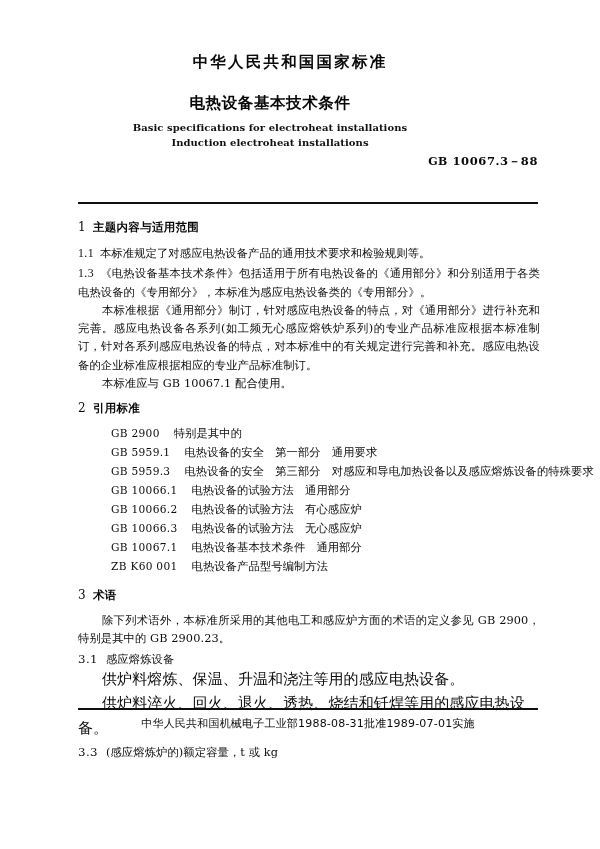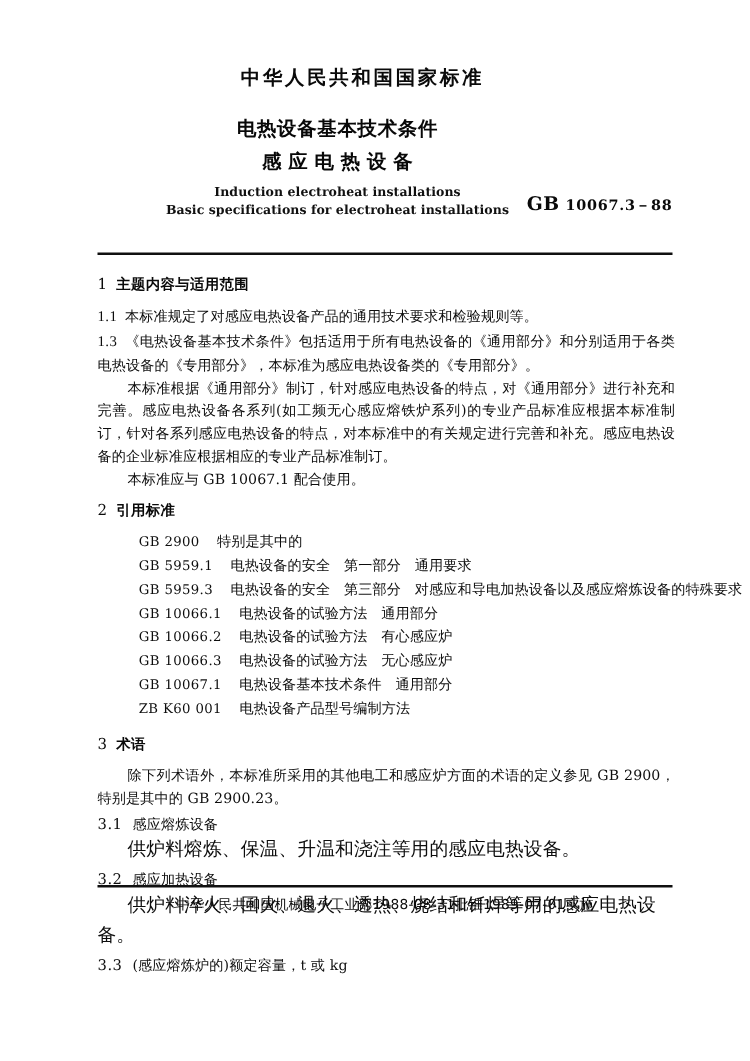--- a/index.html
+++ b/index.html
@@ -86,21 +86,21 @@
     right: 0;
     top: 60px;
     font-family: "DejaVu Serif", "Liberation Serif", serif;
     font-weight: bold;
     font-size: 11.5px;
     letter-spacing: 0.6px;
     white-space: nowrap;
     color: #0a0a0a;
   }
   .std-number .gb-prefix {
-    font-size: 15px;
+    font-size: 11px;
     letter-spacing: 0.5px;
   }
 
   
   .rule {
     position: absolute;
     left: 78px;
     width: 460px;
     height: 2px;
     background: #101010;
@@ -217,24 +217,23 @@
 <body>
 
 <div class="page">
 
   <div class="masthead">
     <div class="nat-standard-line">中华人民共和国国家标准</div>
 
     <div class="title-row">
       <div class="title-block">
         <div class="doc-title-cn-1">电热设备基本技术条件</div>
-        <div class="doc-title-cn-2">感应电热设备</div>
         <div class="doc-title-en">
+          <div>Basic specifications for electroheat installations</div>
           <div>Induction electroheat installations</div>
-          <div>Basic specifications for electroheat installations</div>
         </div>
       </div>
 
       <div class="std-number">
         <span class="gb-prefix">GB</span>
         <span>10067.3－88</span>
       </div>
     </div>
   </div>
 
@@ -298,23 +297,20 @@
       <span class="sec-num">3</span><span>术语</span>
     </div>
 
     <p class="clause clause-ind clause-tight">除下列术语外，本标准所采用的其他电工和感应炉方面的术语的定义参见 GB 2900，特别是其中的 GB 2900.23。</p>
 
     <p class="sub-head">
       <span class="cl-num">3.1</span><span>感应熔炼设备</span>
     </p>
     <p class="sub-body">供炉料熔炼、保温、升温和浇注等用的感应电热设备。</p>
 
-    <p class="sub-head">
-      <span class="cl-num">3.2</span><span>感应加热设备</span>
-    </p>
     <p class="sub-body">供炉料淬火、回火、退火、透热、烧结和钎焊等用的感应电热设备。</p>
 
     <p class="sub-head">
       <span class="cl-num">3.3</span><span>(感应熔炼炉的)额定容量，t 或 kg</span>
     </p>
 
   </div>
 
   <div class="rule rule-bottom"></div>
 

